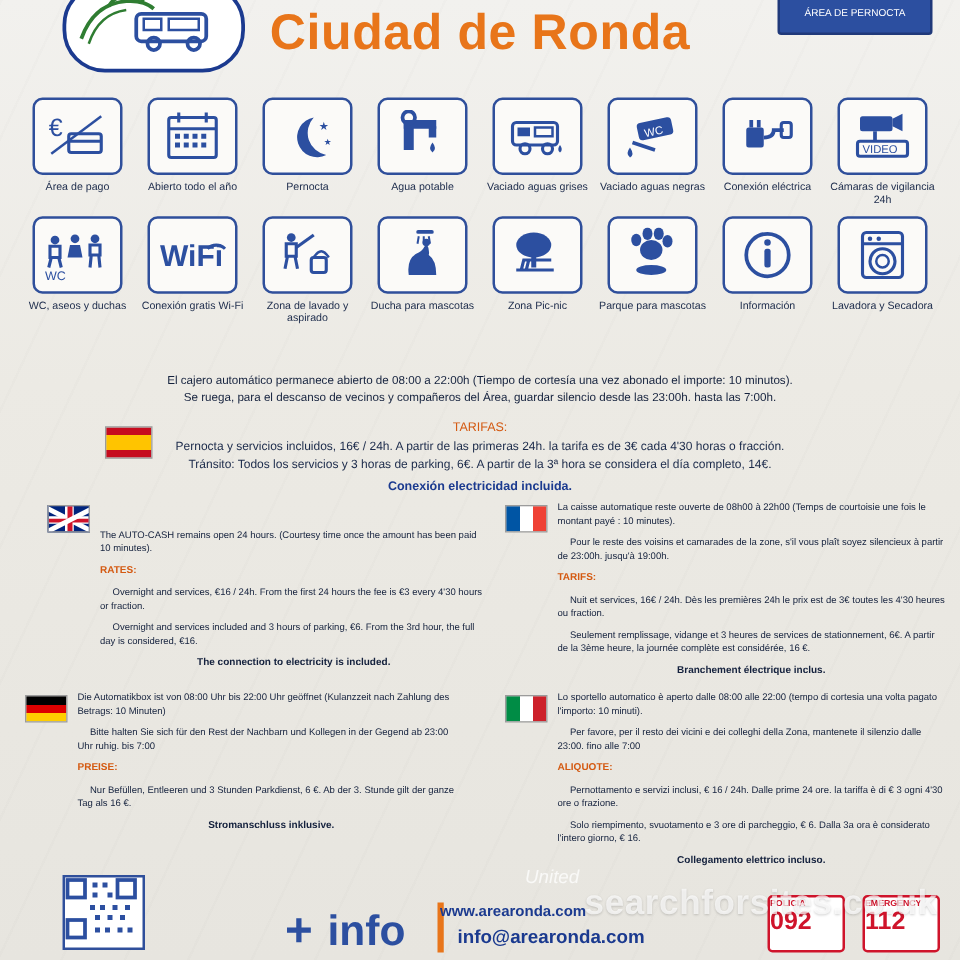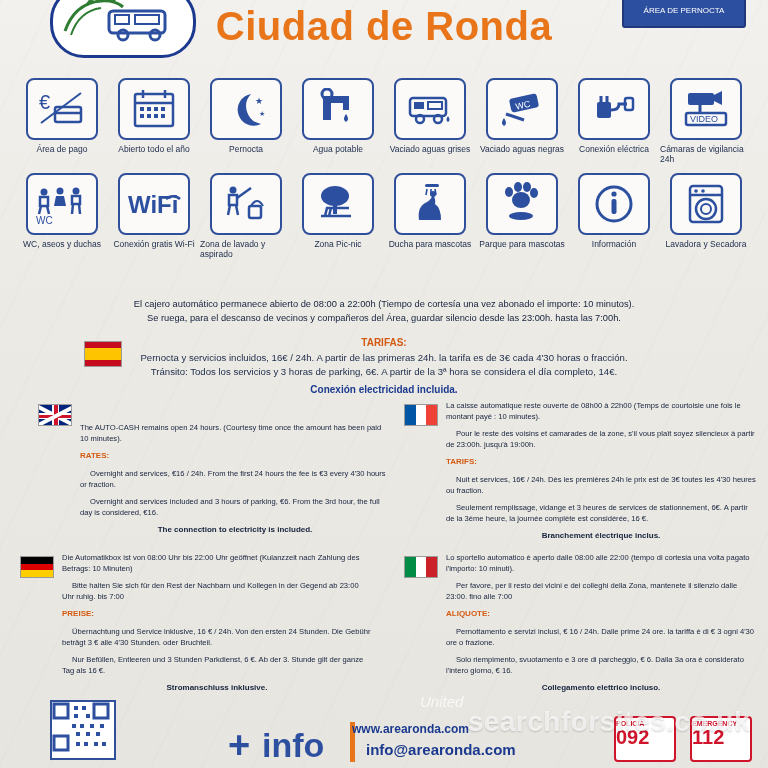--- a/index.html
+++ b/index.html
@@ -50,39 +50,39 @@
     display:flex;flex-direction:column;gap:6px;
   }
   .icon-row{display:flex;justify-content:space-between;}
   .icon-cell{width:92px;display:flex;flex-direction:column;align-items:center;}
   .icon-box{
     width:72px;height:62px;border:2px solid #2f4f9b;border-radius:8px;
     background:#fbfaf8;display:flex;align-items:center;justify-content:center;
     box-sizing:border-box;
   }
   .icon-cap{
-    margin-top:5px;font-size:8.5px;line-height:1.15;color:#1b2a4a;
+    margin-top:5px;font-size:8.5px;line-height:1.15;text-align:center;color:#1b2a4a;
     min-height:22px;
   }
 
   
   .es-intro{
     position:absolute;top:298px;left:26px;right:26px;
     text-align:center;font-size:9.3px;line-height:1.5;color:#14213d;
   }
   .es-tarifas{
     position:absolute;top:335px;left:24px;right:24px;
   }
   .flag-es{
     position:absolute;left:60px;top:6px;width:36px;height:24px;
     background:linear-gradient(180deg,#c60b1e 0 25%,#ffc400 25% 75%,#c60b1e 75% 100%);
     border:1px solid #9b9b9b;
   }
   .es-body{margin-left:0;text-align:center;font-size:9.6px;line-height:1.55;}
-  .es-head{font-weight:bold;color:#d45a12;font-size:10px;}
+  .es-head{font-weight:normal;color:#d45a12;font-size:10px;}
   .es-elec{font-weight:bold;color:#1b3a8f;font-size:10px;margin-top:2px;}
 
   
   .quads{position:absolute;top:400px;left:14px;right:14px;bottom:64px;}
   .quad{position:absolute;width:356px;}
   .q-en{left:20px;top:0;}
   .q-fr{left:386px;top:0;}
   .q-de{left:2px;top:152px;}
   .q-it{left:386px;top:152px;}
   .flag{position:absolute;left:4px;top:4px;width:34px;height:22px;border:1px solid #9b9b9b;box-sizing:border-box;}
@@ -314,42 +314,42 @@
             <rect x="28" y="24" width="12" height="12" rx="2" fill="none" stroke="#2c4fa0" stroke-width="2.5"></rect>
             <path d="M30 24 q6 -10 12 0" stroke="#2c4fa0" stroke-width="2" fill="none"></path>
           </svg>
         </div>
         <div class="icon-cap">Zona de lavado y aspirado</div>
       </div>
 
       <div class="icon-cell">
         <div class="icon-box">
           <svg width="50" height="44" viewBox="0 0 50 44">
-            <ellipse cx="22" cy="14" rx="14" ry="10" fill="#2c4fa0"></ellipse>
-            <rect x="20" y="20" width="4" height="12" fill="#2c4fa0"></rect>
-            <path d="M8 34 h30 M12 34 l2 -8 h22 M14 26 h22 M16 34 l2 -8" stroke="#2c4fa0" stroke-width="2.5" fill="none"></path>
-          </svg>
-        </div>
-        <div class="icon-cap">Zona Pic-nic</div>
-      </div>
-
-      <div class="icon-cell">
-        <div class="icon-box">
-          <svg width="50" height="44" viewBox="0 0 50 44">
             <rect x="20" y="2" width="14" height="3" rx="1.5" fill="#2c4fa0"></rect>
             <g stroke="#2c4fa0" stroke-width="1.6">
               <line x1="22" y1="7" x2="21" y2="13"></line>
                 <line x1="26" y1="7" x2="26" y2="13"></line>
               <line x1="30" y1="7" x2="31" y2="13"></line>
             </g>
             <path d="M14 38 q-2 -14 8 -18 q4 -2 6 -8 q3 6 2 10 q6 4 6 16z" fill="#2c4fa0"></path>
             <circle cx="28" cy="12" r="3" fill="#2c4fa0"></circle>
           </svg>
         </div>
         <div class="icon-cap">Ducha para mascotas</div>
+      </div>
+
+      <div class="icon-cell">
+        <div class="icon-box">
+          <svg width="50" height="44" viewBox="0 0 50 44">
+            <ellipse cx="22" cy="14" rx="14" ry="10" fill="#2c4fa0"></ellipse>
+            <rect x="20" y="20" width="4" height="12" fill="#2c4fa0"></rect>
+            <path d="M8 34 h30 M12 34 l2 -8 h22 M14 26 h22 M16 34 l2 -8" stroke="#2c4fa0" stroke-width="2.5" fill="none"></path>
+          </svg>
+        </div>
+        <div class="icon-cap">Zona Pic-nic</div>
       </div>
 
       <div class="icon-cell">
         <div class="icon-box">
           <svg width="50" height="44" viewBox="0 0 50 44">
             <ellipse cx="24" cy="18" rx="9" ry="8" fill="#2c4fa0"></ellipse>
             <ellipse cx="12" cy="10" rx="4" ry="5" fill="#2c4fa0"></ellipse>
             <ellipse cx="21" cy="5" rx="4" ry="5" fill="#2c4fa0"></ellipse>
             <ellipse cx="30" cy="5" rx="4" ry="5" fill="#2c4fa0"></ellipse>
             <ellipse cx="37" cy="11" rx="4" ry="5" fill="#2c4fa0"></ellipse>
@@ -431,21 +431,20 @@
         <p class="q-conn">Branchement électrique inclus.</p>
       </div>
     </div>
 
     <div class="quad q-de">
       <div class="flag flag-de"></div>
       <div class="q-text">
         <p>Die Automatikbox ist von 08:00 Uhr bis 22:00 Uhr geöffnet (Kulanzzeit nach Zahlung des Betrags: 10 Minuten)</p>
         <p class="indent">Bitte halten Sie sich für den Rest der Nachbarn und Kollegen in der Gegend ab 23:00 Uhr ruhig. bis 7:00</p>
         <p class="q-rates">PREISE:</p>
-        <p class="indent">Übernachtung und Service inklusive, 16 € / 24h. Von den ersten 24 Stunden. Die Gebühr beträgt 3 € alle 4'30 Stunden. oder Bruchteil.</p>
         <p class="indent">Nur Befüllen, Entleeren und 3 Stunden Parkdienst, 6 €. Ab der 3. Stunde gilt der ganze Tag als 16 €.</p>
         <p class="q-conn">Stromanschluss inklusive.</p>
       </div>
     </div>
 
     <div class="quad q-it">
       <div class="flag flag-it"></div>
       <div class="q-text">
         <p>Lo sportello automatico è aperto dalle 08:00 alle 22:00 (tempo di cortesia una volta pagato l'importo: 10 minuti).</p>
         <p class="indent">Per favore, per il resto dei vicini e dei colleghi della Zona, mantenete il silenzio dalle 23:00. fino alle 7:00</p>

